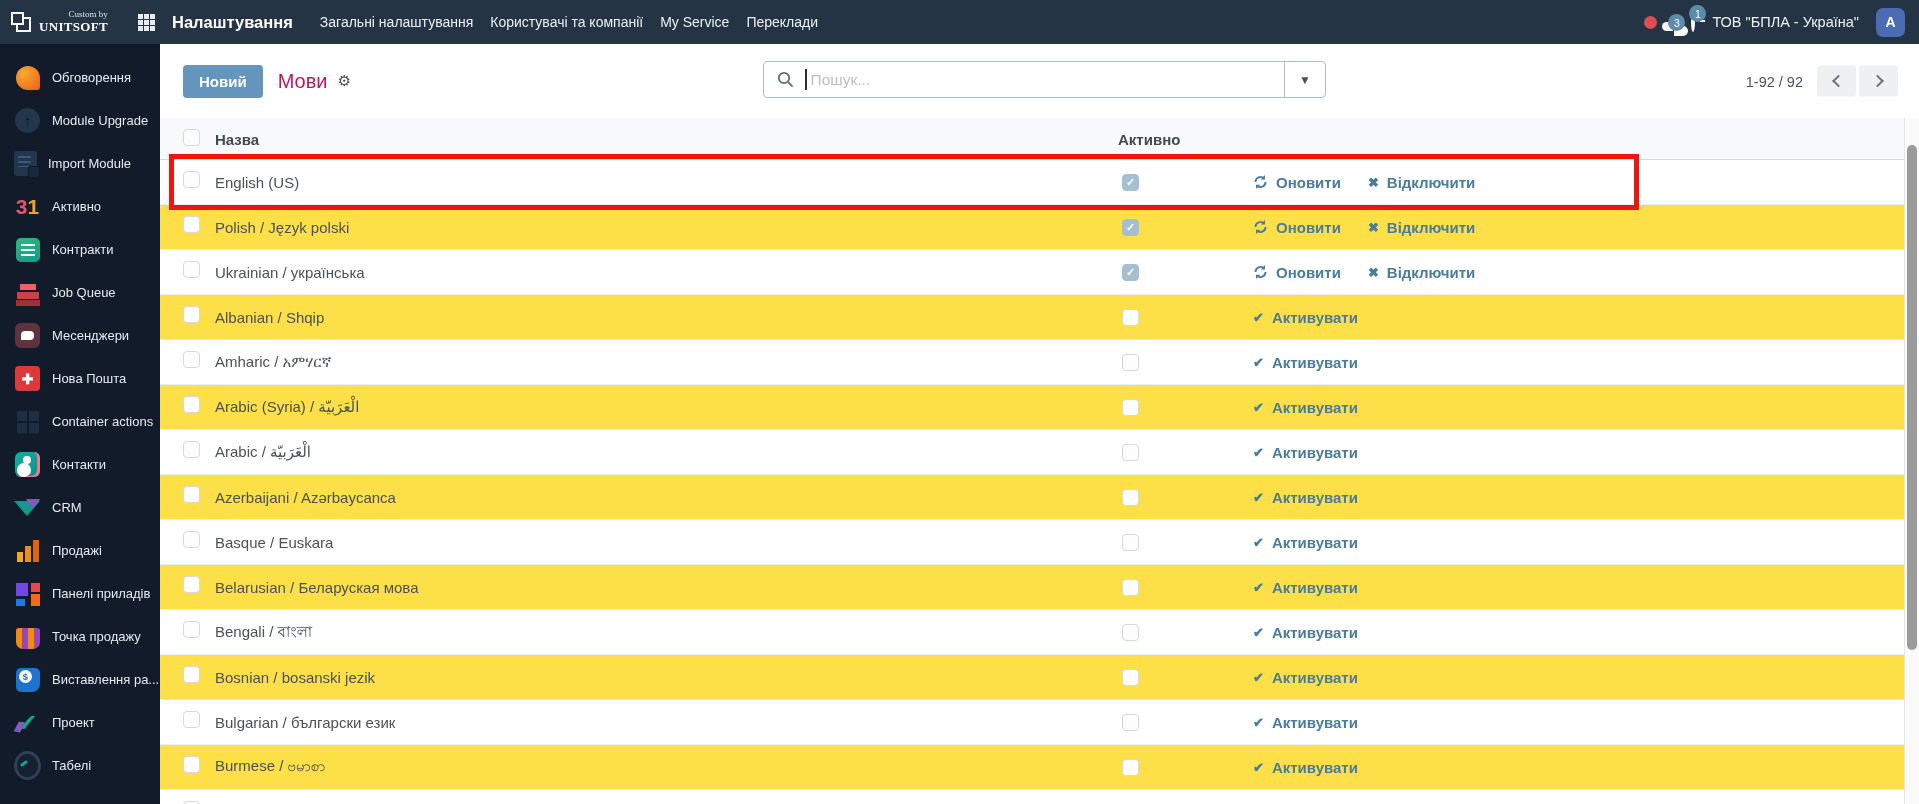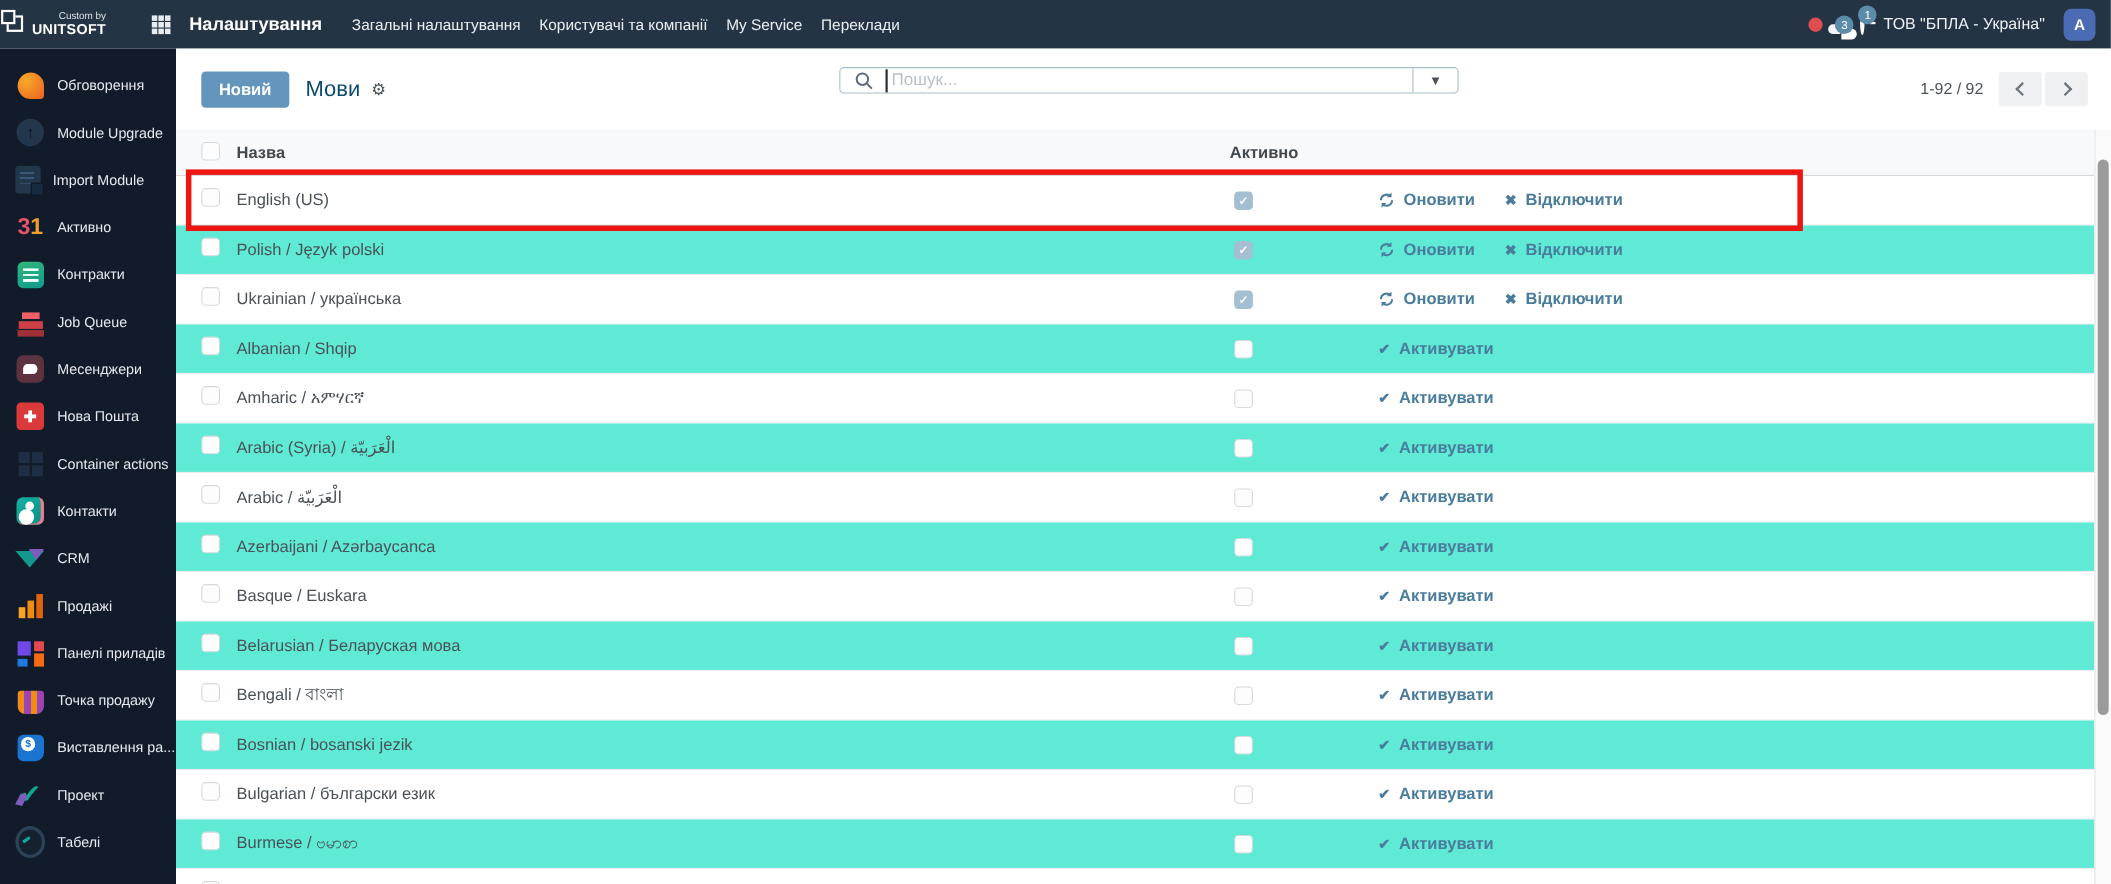--- a/index.html
+++ b/index.html
@@ -1,21 +1,21 @@
 <!DOCTYPE html>
 <html><head>
 <meta charset="utf-8">
 <style>
   * { box-sizing: border-box; margin: 0; padding: 0; }
   html, body { width: 1919px; height: 804px; overflow: hidden; background: #fff;
     font-family: "Liberation Sans", sans-serif; }
 
   
   .topbar { height: 44px; background: #253444; display: flex; align-items: center; color: #fff; position: relative; z-index: 10; }
-  .logo { flex: 0 0 132px; display: flex; gap: 8px; padding-left: 6px; }
+  .logo { flex: 0 0 132px; display: flex; align-items: center; gap: 8px; padding-left: 16px; font-family: Liberation Serif, serif; }
   .logo-mark { width: 15px; height: 15px; border: 2px solid #fff; position: relative; margin-top: 4px; }
   .logo-mark::before { content: ""; position: absolute; width: 9px; height: 9px; border: 2px solid #fff; background: #253444; top: -7px; left: -7px; }
   .logo-text { display: flex; flex-direction: column; line-height: 1.1; }
   .logo-line1 { font-size: 9px; color: #dde3e9; align-self: flex-end; }
   .logo-line2 { font-size: 13px; font-weight: bold; letter-spacing: .3px; }
   .apps-grid-icon { width: 17px; height: 17px; margin-left: 6px; color: #e8ecf0; cursor: pointer; }
   .apps-grid-icon::before { content: ""; display: block; width: 5px; height: 5px; background: currentColor;
     box-shadow: 6px 0 currentColor, 12px 0 currentColor, 0 6px currentColor, 6px 6px currentColor, 12px 6px currentColor,
                 0 12px currentColor, 6px 12px currentColor, 12px 12px currentColor; }
   .app-name { font-size: 16.5px; font-weight: bold; margin-left: 17px; cursor: pointer; white-space: nowrap; }
@@ -100,23 +100,23 @@
   .timesheets-icon::before { content: ""; width: 23px; height: 23px; border-radius: 50%;
     border: 3px solid #2b4257; background: #16212f; }
   .timesheets-icon::after { content: ""; position: absolute; left: 6px; top: 10px; width: 8px; height: 3px;
     background: #12a5a0; transform: rotate(-35deg); border-radius: 2px; }
 
   
   .content { flex: 1; position: relative; background: #fff; overflow: hidden; }
   .controlbar { height: 74px; display: flex; align-items: center; padding-left: 23px; position: relative; }
   .btn-new { background: #6496bd; color: #fff; font-weight: bold; font-size: 15px; padding: 8px 16px;
     border: none; border-radius: 4px; cursor: pointer; font-family: inherit; }
-  .view-title { font-size: 20px; color: #0c4a6e; margin-left: 15px; }
+  .view-title { font-size: 20px; color: #be185d; margin-left: 15px; }
   .gear-icon { color: #4a5258; font-size: 15px; margin-left: 10px; cursor: pointer; }
-  .searchbox { position: absolute; left: 603px; top: 17px; width: 563px; height: 24px; background: #fff;
+  .searchbox { position: absolute; left: 603px; top: 17px; width: 563px; height: 37px; background: #fff;
     border: 1px solid #a9c0cb; border-radius: 4px; display: flex; align-items: center; }
   .search-icon { margin-left: 13px; flex: 0 0 auto; }
   .search-caret { width: 1.5px; height: 21px; background: #2b2f33; margin-left: 11px; }
   .searchbox input { flex: 1; border: none; outline: none; font-size: 15.5px; color: #333;
     padding-left: 4px; font-family: inherit; background: transparent; }
   .searchbox input::placeholder { color: #b9c0c7; }
   .search-toggle { width: 41px; align-self: stretch; border-left: 1px solid #a9c0cb; display: flex;
     align-items: center; justify-content: center; color: #4a5258; font-size: 12px; cursor: pointer; }
   .pager { position: absolute; right: 21px; top: 50%; transform: translateY(-50%); display: flex; align-items: center; gap: 14px; justify-content: space-between; }
   .pager-label { font-size: 14.5px; color: #4a5258; }
@@ -129,21 +129,21 @@
 
   
   .table-area { position: relative; margin-right: 15px; }
   .thead { height: 42px; background: #f8f9fa; border-bottom: 1px solid #d5d9dd; position: relative;
     font-weight: bold; font-size: 15px; color: #42494f; padding-left: 28px; }
   .cell-check { position: absolute; left: 23px; top: 11px; }
   .th-name { position: absolute; left: 55px; top: 50%; transform: translateY(-50%); }
   .th-active { position: absolute; left: 958px; top: 50%; transform: translateY(-50%); }
   .rows { position: relative; }
   .trow { height: 45px; border-bottom: 1px solid #ebedf0; position: relative; background: #fff; cursor: pointer; }
-  .trow.alt { background: #5eead4; }
+  .trow.alt { background: #fde047; }
   .cell-name { position: absolute; left: 55px; top: 50%; transform: translateY(-50%); font-size: 15px; color: #4a5258; white-space: nowrap; }
   .cell-active { position: absolute; left: 962px; top: 14px; }
   .cell-actions { position: absolute; left: 1093px; top: 50%; transform: translateY(-50%);
     display: flex; align-items: center; gap: 27px; }
   .action-link { display: flex; align-items: center; gap: 8px; color: #497c9d; font-weight: bold;
     font-size: 15px; cursor: pointer; white-space: nowrap; }
   .action-glyph { font-size: 13px; }
   .checkbox { width: 17px; height: 17px; border: 1px solid #d4d9de; border-radius: 4px; background: #fdfdfd;
     display: flex; align-items: center; justify-content: center; cursor: pointer; }
   .checkbox.checked { background: #a4bfd2; border-color: #a4bfd2; }

